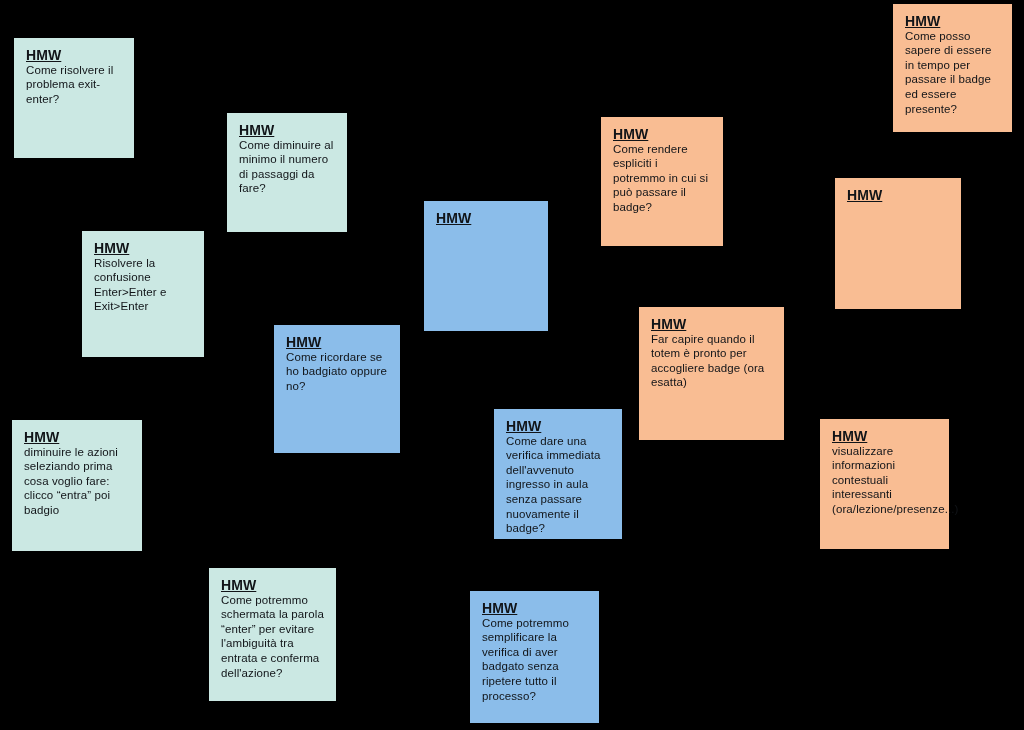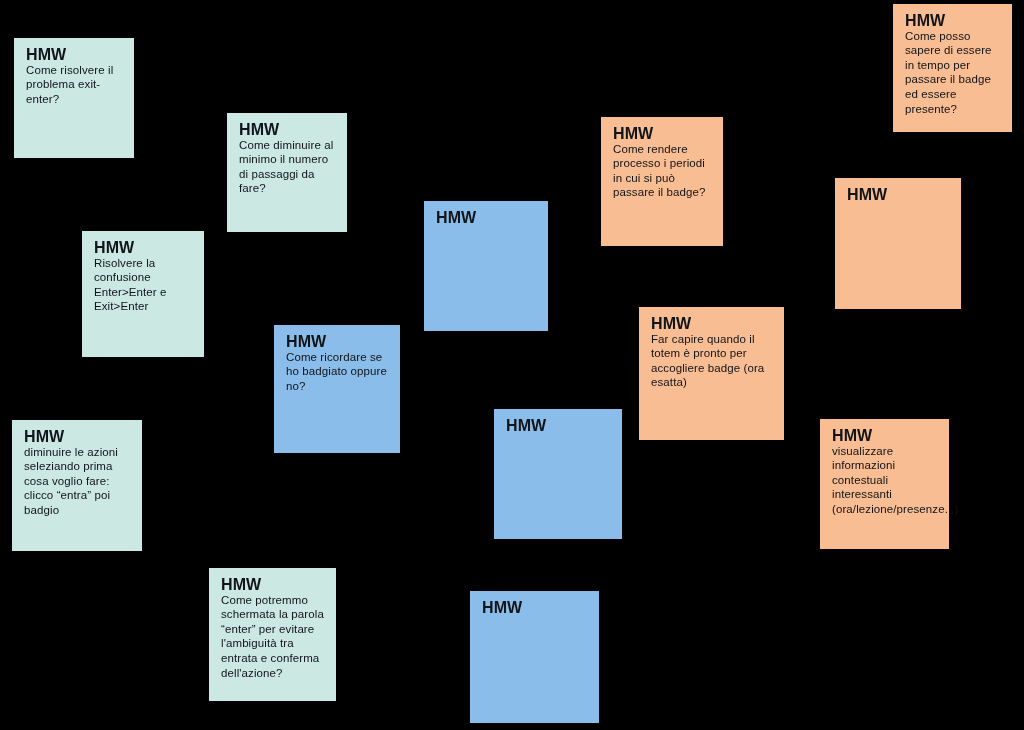--- a/index.html
+++ b/index.html
@@ -25,23 +25,24 @@
     letter-spacing: 0.1px;
     box-shadow:
       0 0 0 1.5px rgba(0,0,0,0.85),
       0 0 3px 3px rgba(0,0,0,0.55),
       0 0 7px 5px rgba(0,0,0,0.35),
       2px 3px 9px 4px rgba(0,0,0,0.45);
   }
   .note .hmw {
     font-weight: bold;
     display: block;
-    font-size: 16px;
+    font-size: 14px;
     line-height: 14.6px;
     margin-bottom: 0px;
+    text-decoration: underline;
   }
   .note .body {
     display: block;
     white-space: pre-line;
   }
 </style>
 </head>
 <body>
 
 <div id="board" style="background: rgb(0, 0, 0);">
@@ -67,27 +68,29 @@
     <div class="note" style="left: 12px; top: 420px; width: 130px; height: 131px; background: rgb(203, 232, 227);">
       <span class="hmw">HMW</span>
       <span class="body">diminuire le azioni seleziando prima cosa voglio fare: clicco “entra” poi badgio</span>
     </div>
     <div class="note" style="left: 209px; top: 568px; width: 127px; height: 133px; background: rgb(203, 232, 227);">
       <span class="hmw">HMW</span>
       <span class="body">Come potremmo schermata la parola “enter” per evitare l'ambiguità tra entrata e conferma dell'azione?</span>
     </div>
     <div class="note" style="left: 494px; top: 409px; width: 128px; height: 130px; background: rgb(139, 189, 234);">
       <span class="hmw">HMW</span>
+      <span class="body">Come dare una verifica immediata dell'avvenuto ingresso in aula senza passare nuovamente il badge?</span>
     </div>
     <div class="note" style="left: 470px; top: 591px; width: 129px; height: 132px; background: rgb(139, 189, 234);">
       <span class="hmw">HMW</span>
+      <span class="body">Come potremmo semplificare la verifica di aver badgato senza ripetere tutto il processo?</span>
     </div>
     <div class="note" style="left: 601px; top: 117px; width: 122px; height: 129px; background: rgb(249, 189, 147);">
       <span class="hmw">HMW</span>
-      <span class="body">Come rendere processo i periodi in cui si può passare il badge?</span>
+      <span class="body">Come rendere espliciti i potremmo in cui si può passare il badge?</span>
     </div>
     <div class="note" style="left: 893px; top: 4px; width: 119px; height: 128px; background: rgb(249, 189, 147);">
       <span class="hmw">HMW</span>
       <span class="body">Come posso sapere di essere in tempo per passare il badge ed essere presente?</span>
     </div>
     <div class="note" style="left: 835px; top: 178px; width: 126px; height: 131px; background: rgb(249, 189, 147);">
       <span class="hmw">HMW</span>
     </div>
     <div class="note" style="left: 639px; top: 307px; width: 145px; height: 133px; background: rgb(249, 189, 147);">
       <span class="hmw">HMW</span>

